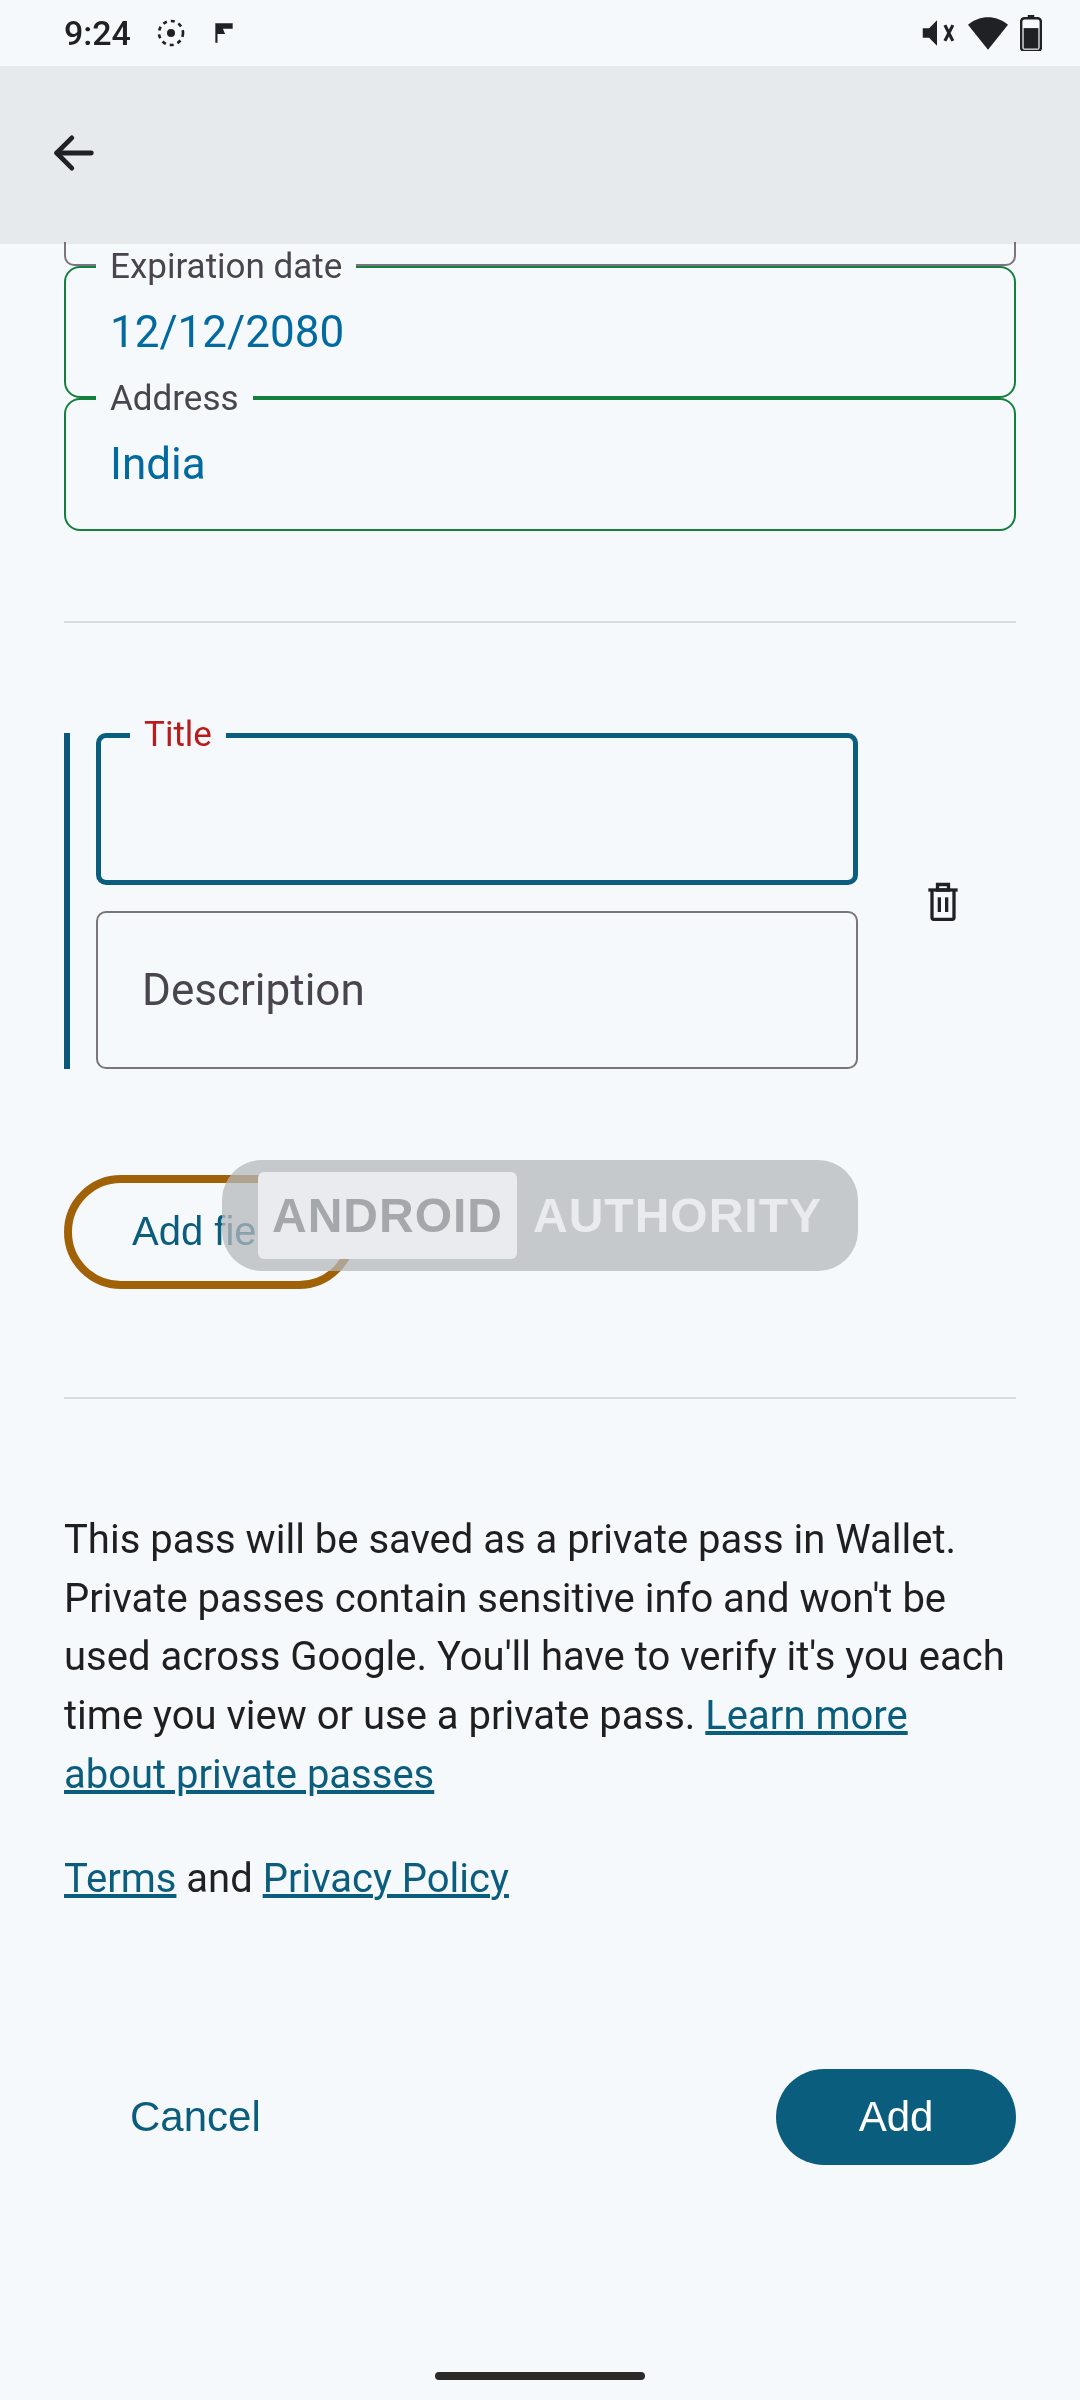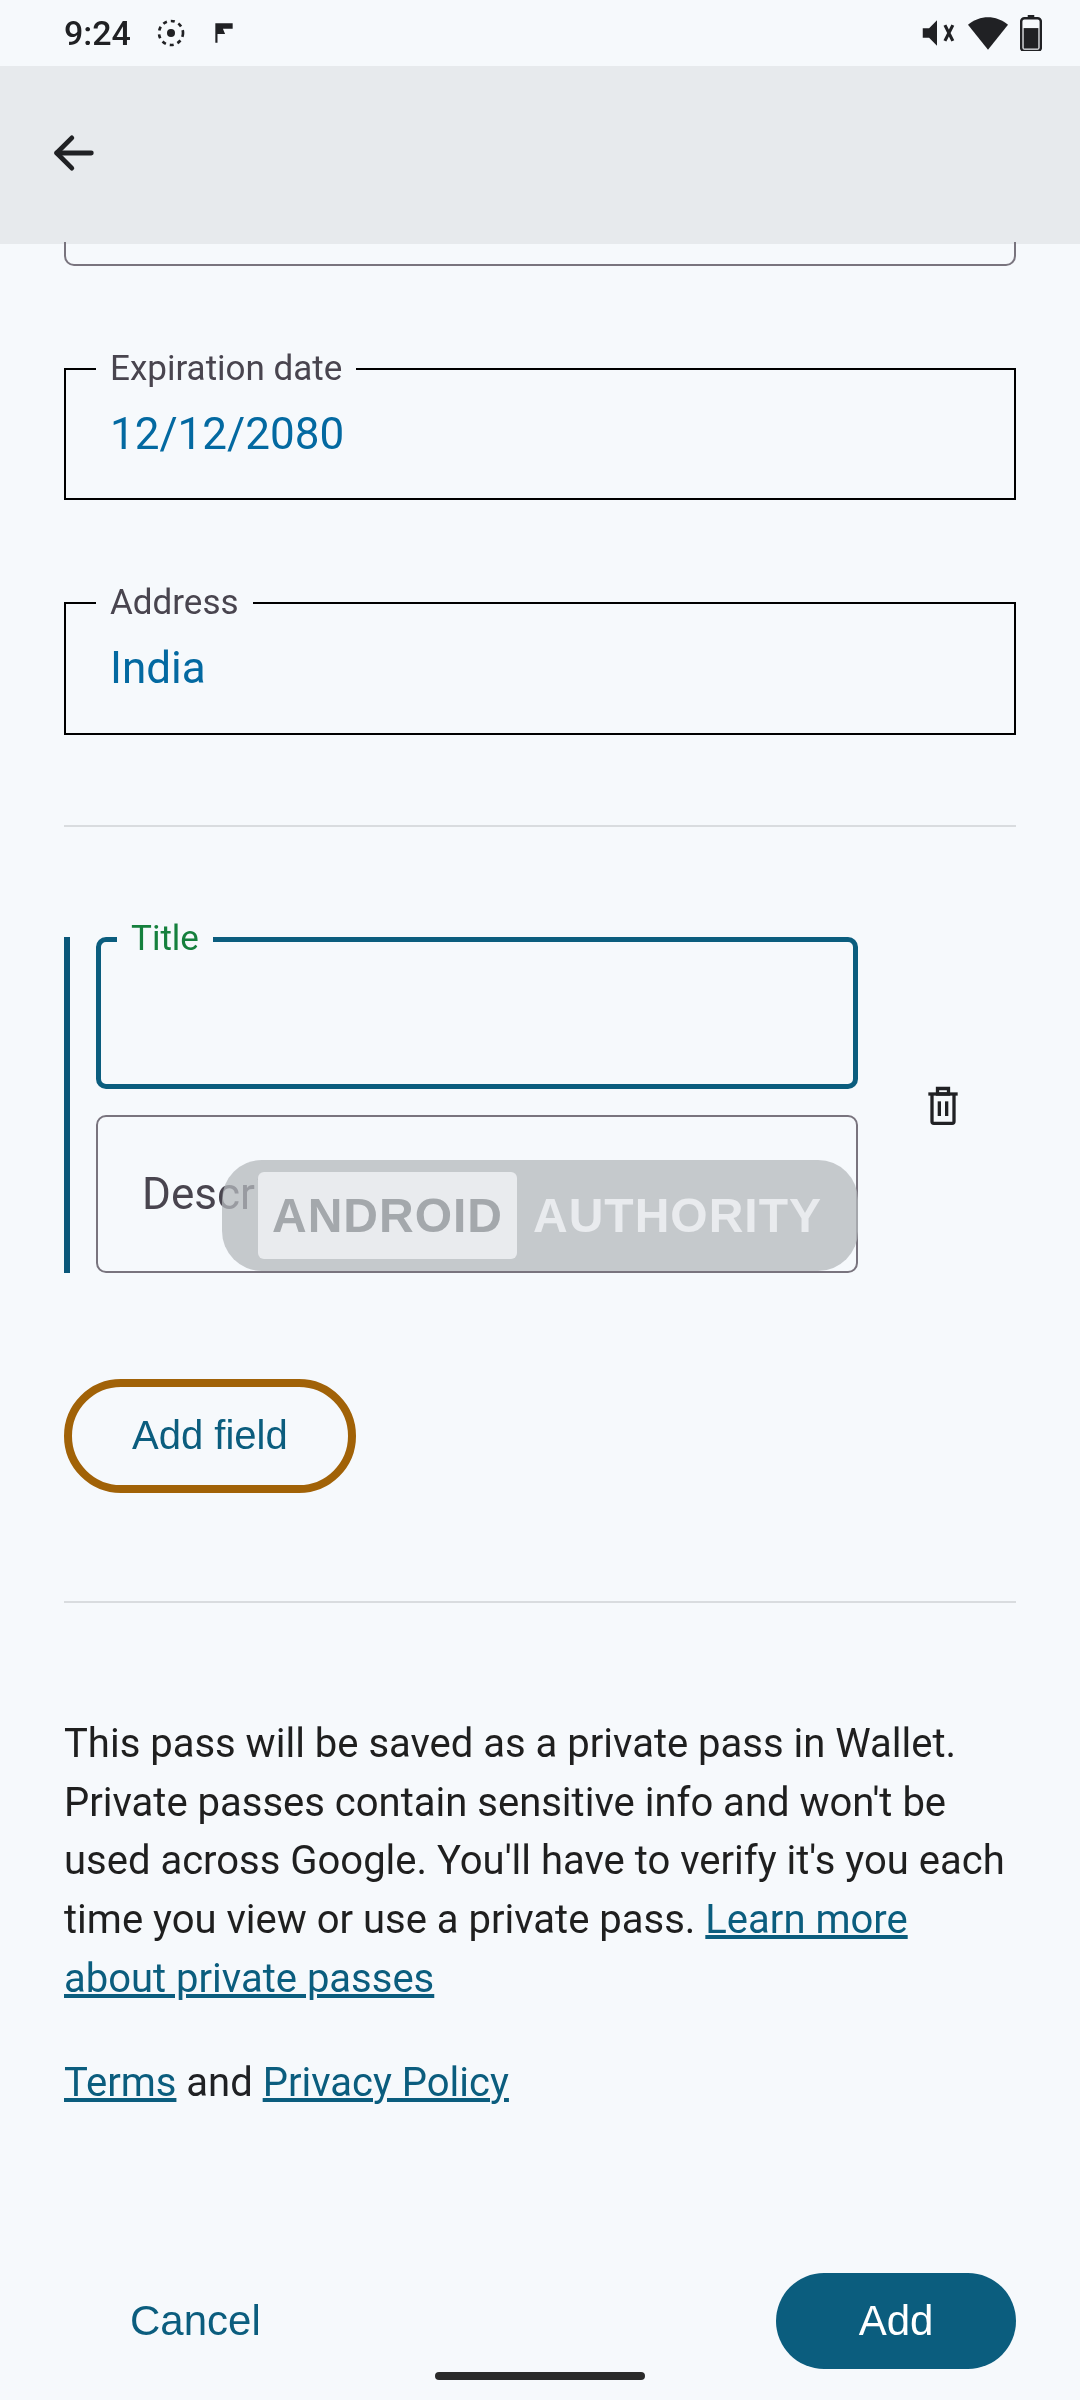--- a/index.html
+++ b/index.html
@@ -44,23 +44,22 @@
   .partial-field-top {
     height: 24px;
     border: 2px solid #79747e;
     border-top: none;
     border-radius: 0 0 10px 10px;
     margin-top: -2px;
   }
 
   .text-field {
     position: relative;
-    border: 2px solid #000000;
-    border-radius: 0;
-    margin-top: 102px;
+    border: 2px solid #15803d;
+    border-radius: 16px;
   }
   .text-field .float-label {
     position: absolute;
     top: -22px;
     left: 30px;
     background: #f6f9fc;
     padding: 0 14px;
     font-size: 35px;
     color: #49454f;
   }
@@ -97,25 +96,25 @@
 
   .title-field {
     position: relative;
     border: 5px solid #0b5d7e;
     border-radius: 10px;
     height: 152px;
   }
   .title-field .float-label {
     position: absolute;
     top: -24px;
-    left: 16px;
+    left: 29px;
     background: #f6f9fc;
     padding: 0 14px;
     font-size: 35px;
-    color: #15803d;
+    color: #b91c1c;
   }
 
   .desc-field {
     position: relative;
     border: 2px solid #79747e;
     border-radius: 10px;
     height: 158px;
     margin-top: 26px;
     display: flex;
     align-items: center;

